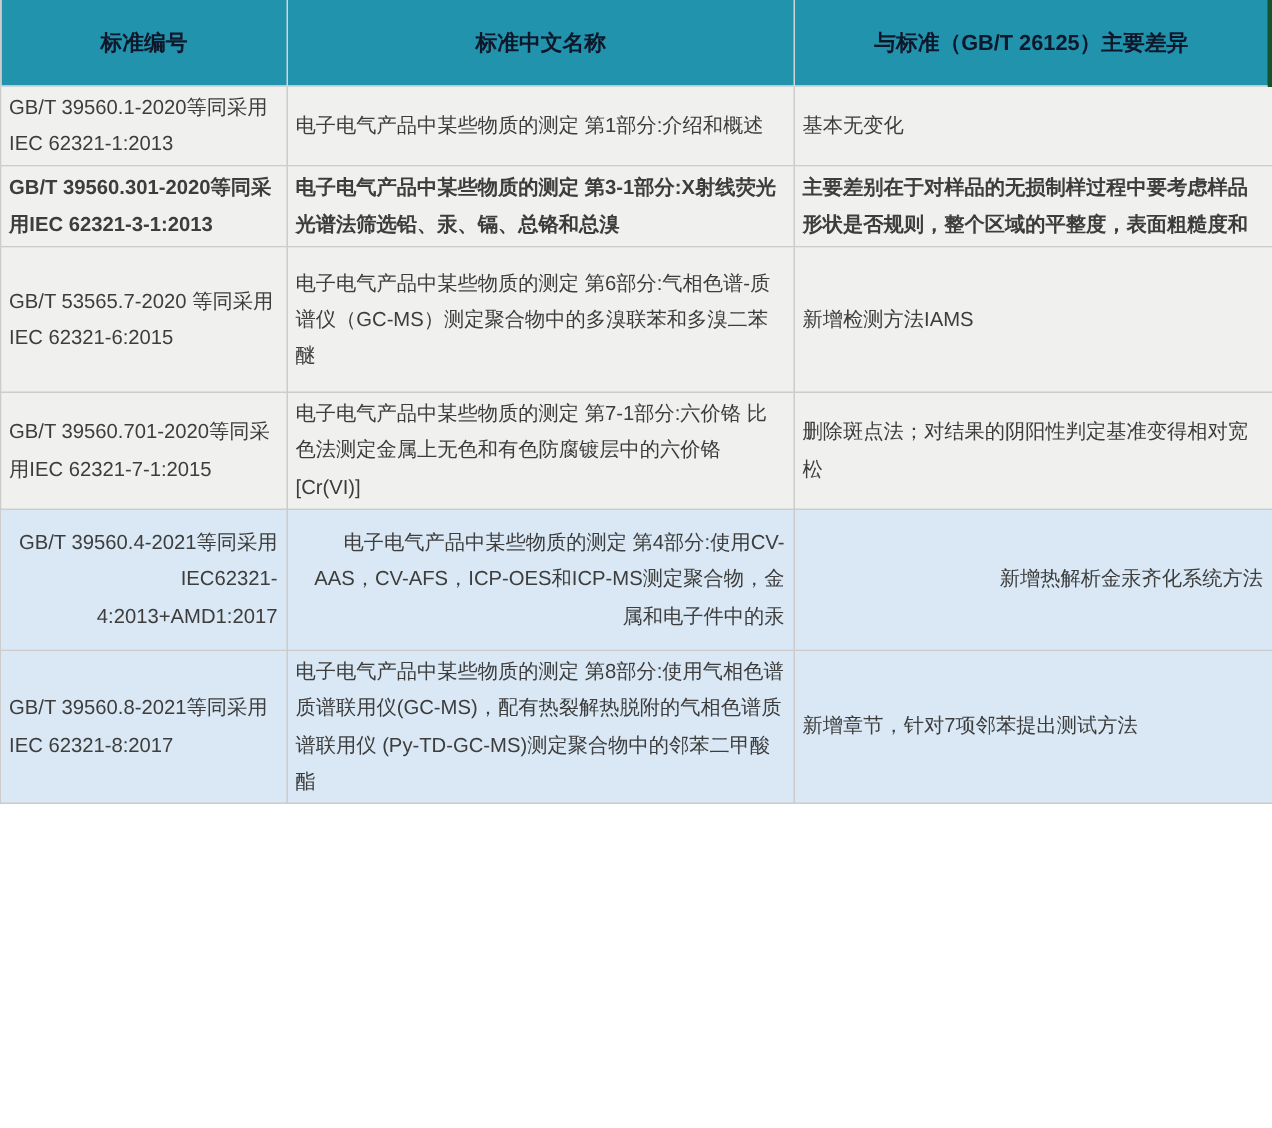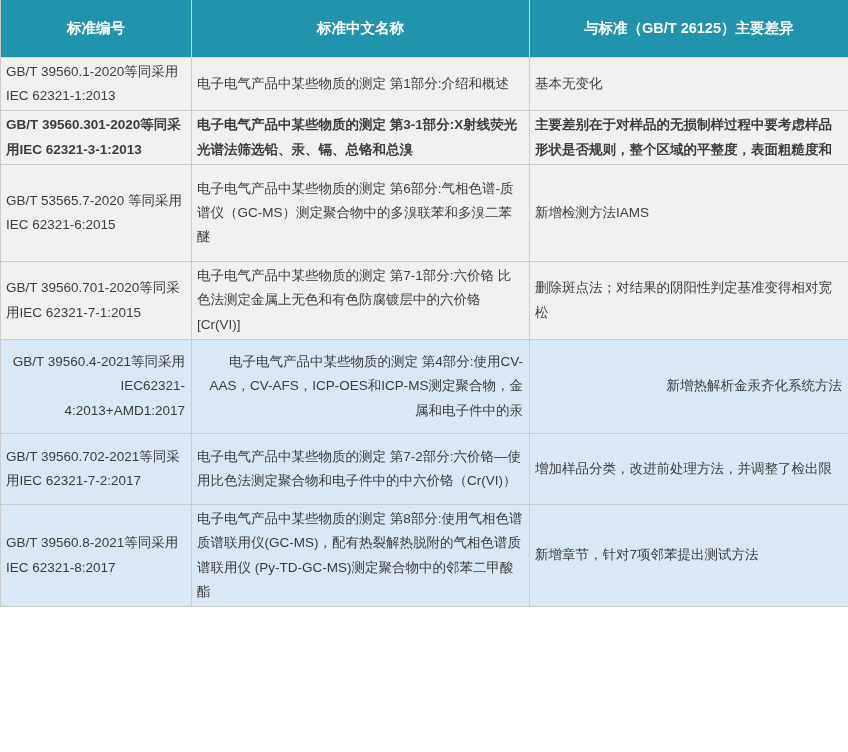--- a/index.html
+++ b/index.html
@@ -14,32 +14,32 @@
     overflow: hidden;
     background: #ffffff;
   }
   table.standards {
     width: 848px;
     border-collapse: collapse;
     table-layout: fixed;
   }
   table.standards th {
     background: #2193ad;
-    color: #ffffff;
+    color: #0f172a;
     font-size: 14.5px;
     font-weight: bold;
     text-align: center;
     vertical-align: middle;
     height: 57px;
     border: 1px solid #cfd6d8;
     border-top: none;
     padding: 2px 0;
   }
   table.standards th:first-child { border-left: 1px solid #cccccc; }
-  table.standards th:last-child { border-right: 2px solid #14532d; }
+  table.standards th:last-child { border-right: 7px solid #14532d; }
   table.standards td {
     border: 1px solid #cccccc;
     font-size: 13.5px;
     color: #3d3d3d;
     line-height: 1.8;
     vertical-align: middle;
     padding: 2px 6px 2px 5px;
     overflow: hidden;
     word-wrap: break-word;
   }
@@ -91,25 +91,20 @@
       <tr class="row-gray h56">
         <td>GB/T 39560.701-2020等同采用IEC 62321-7-1:2015</td>
         <td>电子电气产品中某些物质的测定 第7-1部分:六价铬 比色法测定金属上无色和有色防腐镀层中的六价铬[Cr(VI)]</td>
         <td>删除斑点法；对结果的阴阳性判定基准变得相对宽松</td>
       </tr>
       <tr class="row-blue h94">
         <td>GB/T 39560.4-2021等同采用IEC62321-4:2013+AMD1:2017</td>
         <td>电子电气产品中某些物质的测定 第4部分:使用CV-AAS，CV-AFS，ICP-OES和ICP-MS测定聚合物，金属和电子件中的汞</td>
         <td>新增热解析金汞齐化系统方法</td>
       </tr>
-      <tr class="row-blue h71">
-        <td>GB/T 39560.702-2021等同采用IEC 62321-7-2:2017</td>
-        <td>电子电气产品中某些物质的测定 第7-2部分:六价铬—使用比色法测定聚合物和电子件中的中六价铬（Cr(VI)）</td>
-        <td>增加样品分类，改进前处理方法，并调整了检出限</td>
-      </tr>
       <tr class="row-blue h87">
         <td>GB/T 39560.8-2021等同采用 IEC 62321-8:2017</td>
         <td>电子电气产品中某些物质的测定 第8部分:使用气相色谱质谱联用仪(GC-MS)，配有热裂解热脱附的气相色谱质谱联用仪 (Py-TD-GC-MS)测定聚合物中的邻苯二甲酸酯</td>
         <td>新增章节，针对7项邻苯提出测试方法</td>
       </tr>
     </tbody>
   </table>
 
 </div>
 

